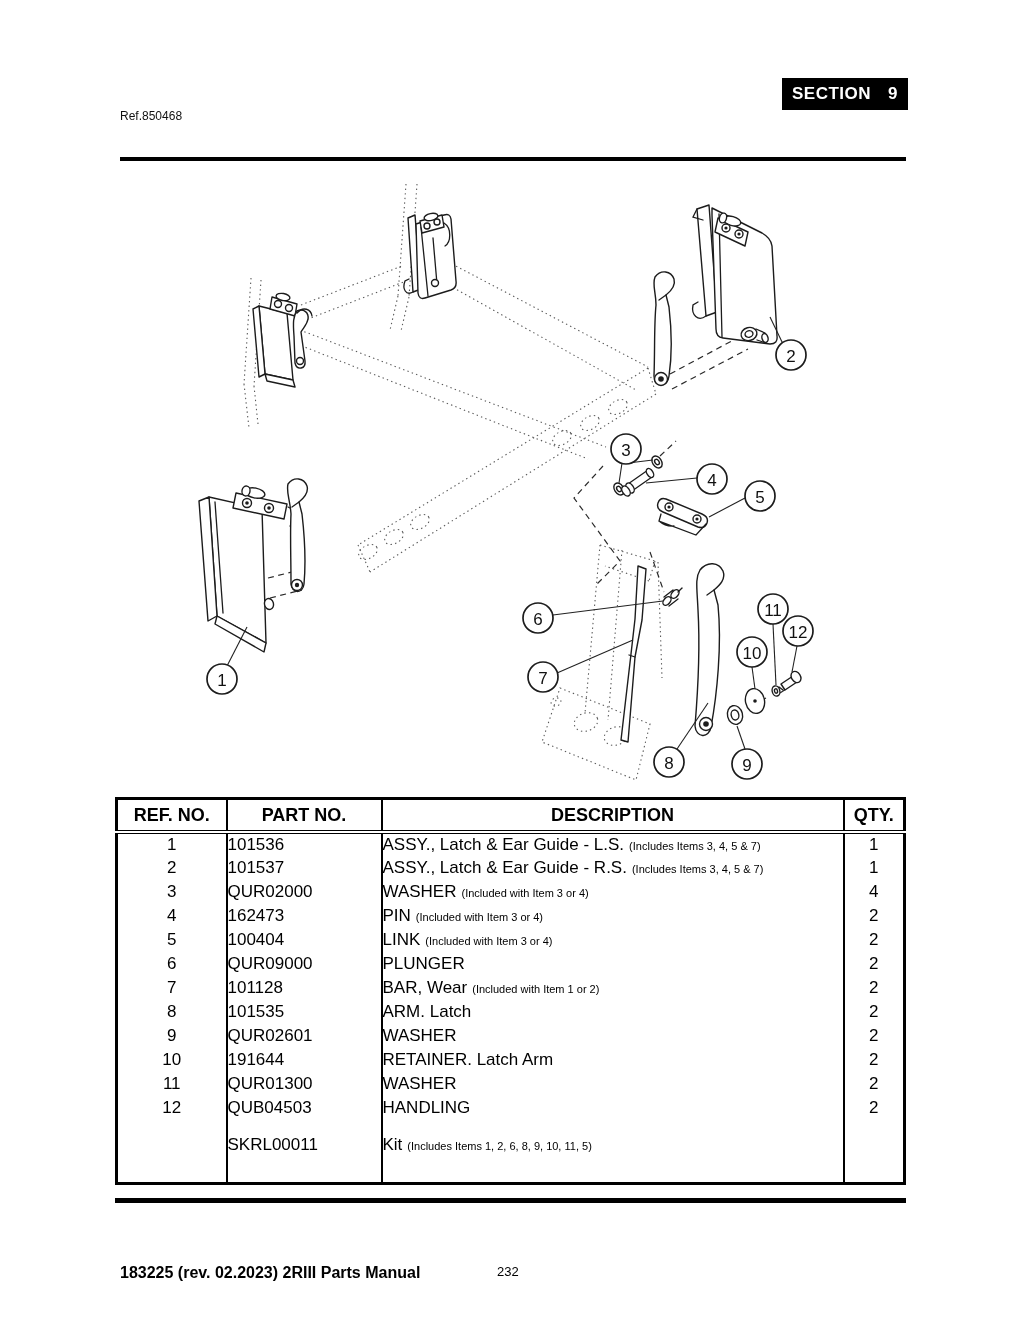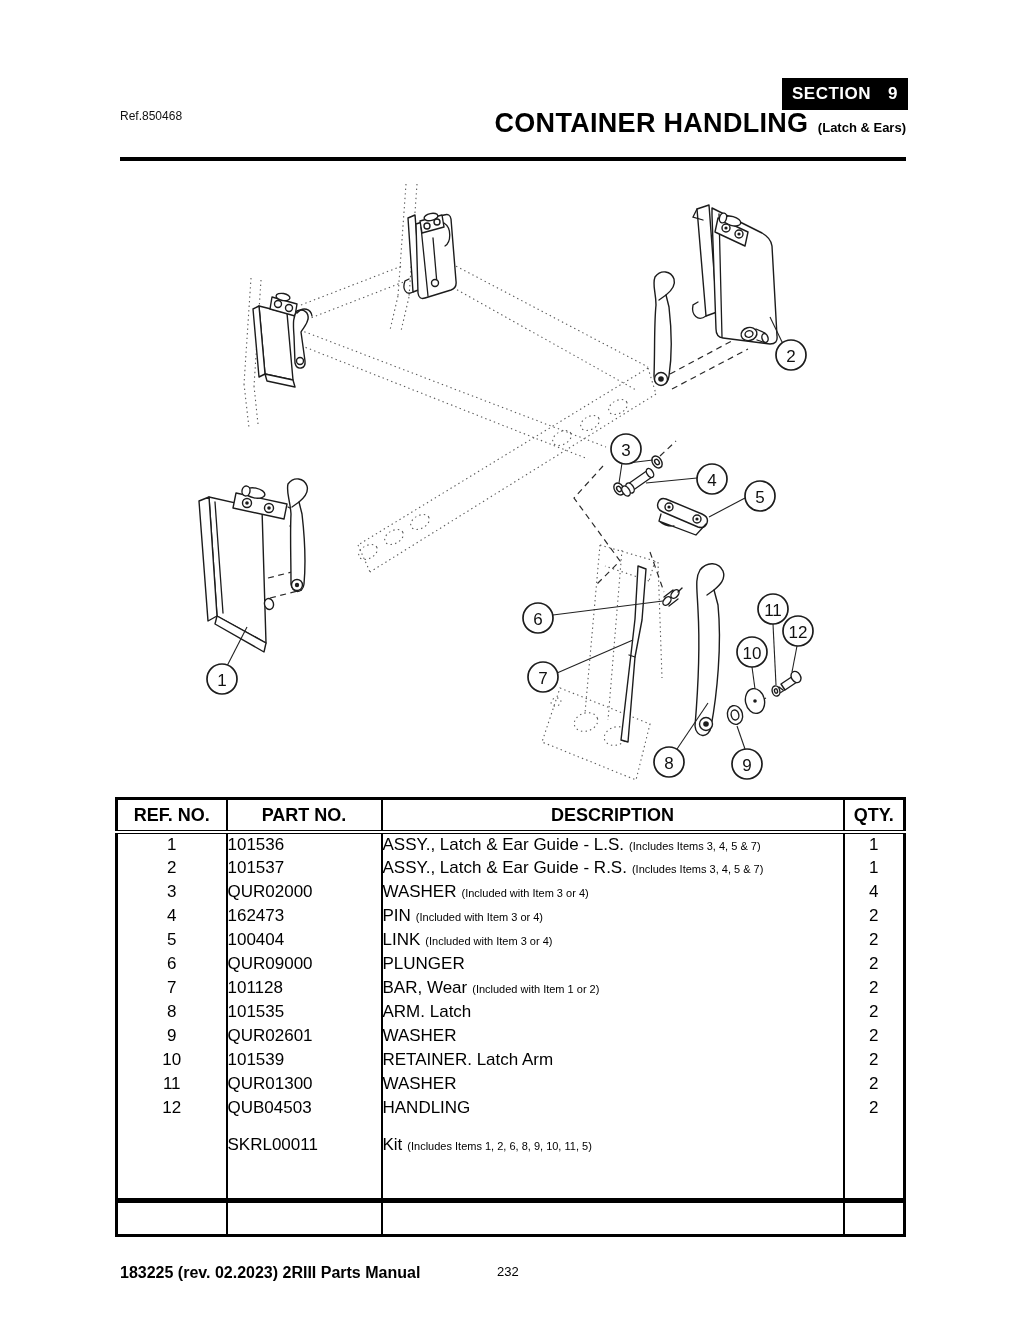--- a/index.html
+++ b/index.html
@@ -28,21 +28,21 @@
   .lineonly { fill:none; stroke:#1c1c1c; stroke-width:1.3; stroke-linecap:round; }
   .leader { fill:none; stroke:#222; stroke-width:1.1; }
   .holedot { fill:#1c1c1c; stroke:none; }
   .callout circle { fill:#fff; stroke:#1c1c1c; stroke-width:1.7; }
   .callout text {
     font-size:17px; fill:#111; text-anchor:middle; dominant-baseline:central;
     font-family:"Liberation Sans", sans-serif;
   }
 
   table.parts {
-    position:absolute; left:115px; top:797px; width:791px; height:440px;
+    position:absolute; left:115px; top:797px; width:791px; height:388px;
     border-collapse:collapse; table-layout:fixed; border:3px solid #000; background:#fff;
   }
   table.parts th {
     border-right:2px solid #000; border-bottom:4px double #000;
     font-size:18px; font-weight:bold; text-align:center; height:30px; padding:0;
   }
   table.parts th:last-child, table.parts td:last-child { border-right:none;text-align:center; }
   table.parts td {
     border-right:2px solid #000; font-size:17px; padding:0; vertical-align:middle;
   }
@@ -61,24 +61,20 @@
 
 <div class="page">
 
   <div class="ref-label">Ref.850468</div>
 
   <div class="section-badge">
     <span>SECTION</span>
     <span>9</span>
   </div>
 
-  <div class="title-row">
-    <span class="title-main">CONTAINER HANDLING</span>
-    <span class="title-sub">(Latch &amp; Ears)</span>
-  </div>
 
   <div class="rule-top"></div>
 
   <svg class="diagram-svg" viewBox="0 0 1024 1325">
 
     <g>
       <path class="ghost" d="M406,184 L398,296 M417,184 L409,297 M398,296 L390,330 M409,297 L401,331"></path>
       <path class="ghost" d="M251,278 L244,384 M261,280 L254,386 M244,384 L249,428 M254,386 L258,424"></path>
       <path class="ghost" d="M301,305 L402,266 M303,321 L406,281"></path>
       <path class="ghost" d="M452,264 L648,367 M445,283 L636,390"></path>
@@ -363,21 +359,21 @@
         <td class="c-qty">2</td>
       </tr>
       <tr class="part-row">
         <td class="c-ref">9</td>
         <td class="c-part">QUR02601</td>
         <td class="c-desc"><span>WASHER</span><span class="note"></span></td>
         <td class="c-qty">2</td>
       </tr>
       <tr class="part-row">
         <td class="c-ref">10</td>
-        <td class="c-part">101539</td>
+        <td class="c-part">191644</td>
         <td class="c-desc"><span>RETAINER. Latch Arm</span><span class="note"></span></td>
         <td class="c-qty">2</td>
       </tr>
       <tr class="part-row">
         <td class="c-ref">11</td>
         <td class="c-part">QUR01300</td>
         <td class="c-desc"><span>WASHER</span><span class="note"></span></td>
         <td class="c-qty">2</td>
       </tr>
       <tr class="part-row">

